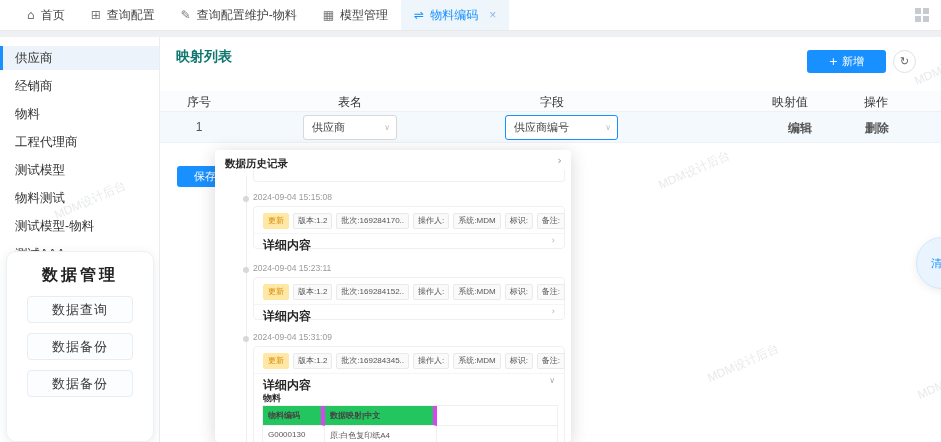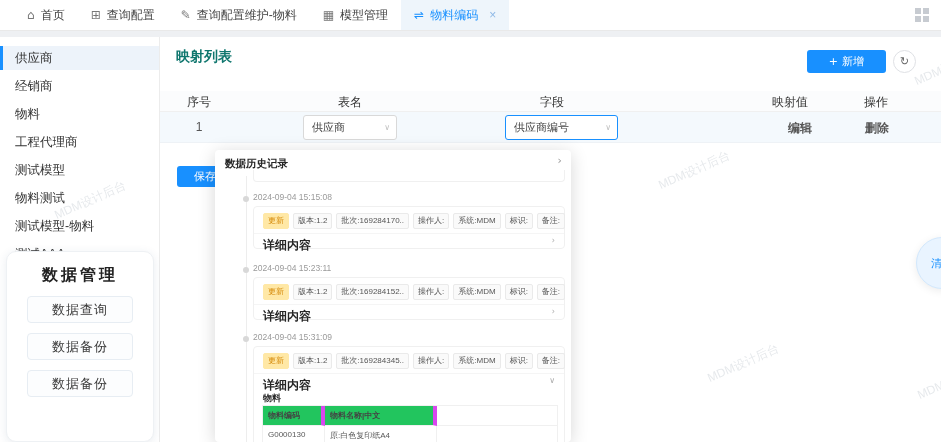--- a/index.html
+++ b/index.html
@@ -224,21 +224,21 @@
       <span class="chip">系统:MDM</span>
       <span class="chip">标识:</span>
       <span class="chip">备注:</span>
     </div>
     <div class="h-divider"></div>
     <div class="detail-row">详细内容</div>
     <span class="detail-chevron ico">∨</span>
     <div class="section-label">物料</div>
     <div class="itable">
       <div class="hc">物料编码</div>
-      <div class="hc">物料名称|中文</div>
+      <div class="hc">数据映射|中文</div>
       <div class="hc empty"></div>
       <div class="dc">G0000130</div>
       <div class="dc">
         <div class="old-val">原:白色复印纸A4</div>
 
       </div>
       <div class="dc empty"></div>
     </div>
   </div>
 </div>

